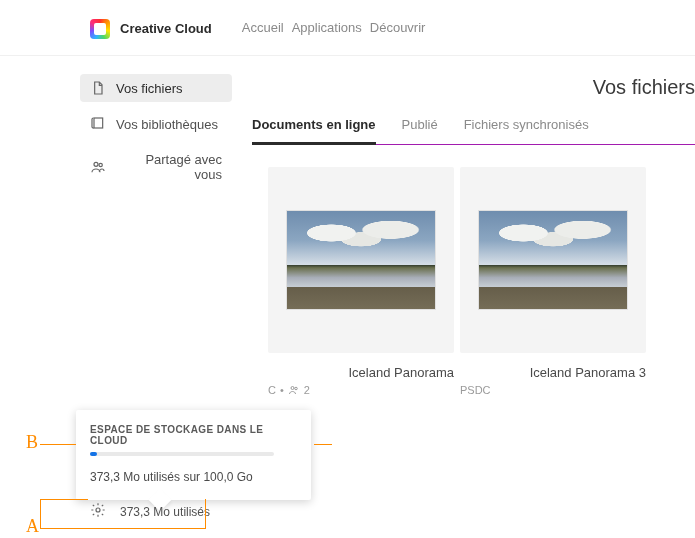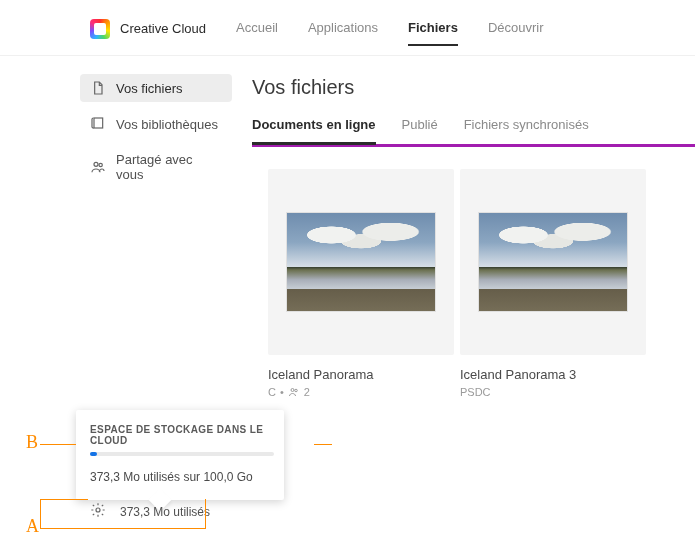--- a/index.html
+++ b/index.html
@@ -1,75 +1,74 @@
 <!DOCTYPE html>
 <html><head>
 <meta charset="utf-8">
 <style>
   * { box-sizing: border-box; margin: 0; padding: 0; }
   body { font-family: -apple-system, BlinkMacSystemFont, "Segoe UI", Arial, sans-serif; background: #fff; color: #333; width: 695px; height: 538px; overflow: hidden; position: relative; }
   .topbar { display: flex; align-items: center; padding: 12px 0 10px 90px; gap: 24px; border-bottom: 1px solid #f0f0f0; }
-  .brand { display: flex; align-items: center; gap: 10px; font-weight: 400; font-size: 13px; color: #2b2b2b; }
+  .brand { display: flex; align-items: center; gap: 10px; font-weight: 700; font-size: 13px; color: #2b2b2b; }
   .brand-icon { width: 20px; height: 20px; border-radius: 4px; background: conic-gradient(#ff2d2d,#ff9a00,#ffe600,#4cd964,#2fb3ff,#7a4dff,#ff2d7a,#ff2d2d); position: relative; }
   .brand-icon::after { content:""; position:absolute; inset:4px; background:#fff; border-radius:2px; }
-  .nav { display:flex; gap:30px; margin-left:6px; }
+  .nav { display:flex; gap:8px; margin-left:6px; }
   .nav-item { font-size:13px; color:#8a8a8a; padding:8px 0 10px; cursor:pointer; position:relative; }
   .nav-item.active { color:#2b2b2b; font-weight:600; }
   .nav-item.active::after { content:""; position:absolute; left:0; right:0; bottom:-1px; height:2px; background:#2b2b2b; }
 
-  .layout { display:flex; }
+  .layout { display:flex;text-align:right; }
   .sidebar { width:248px; padding:18px 16px 0 80px; }
   .side-item { display:flex; align-items:center; gap:10px; padding:6px 10px; font-size:13px; color:#505050; border-radius:4px; margin-bottom:8px; cursor:pointer; }
   .side-item.active { background:#ededed; color:#2b2b2b; font-weight:500; }
   .side-icon { width:16px; height:16px; display:flex; align-items:center; justify-content:center; flex-shrink:0; }
   .side-icon svg { stroke:#666; fill:none; stroke-width:1.8; }
 
   .main { flex:1; padding:20px 0 0 4px; }
   .page-title { font-size:20px; color:#3a3a3a; font-weight:400; margin-bottom:18px; }
-  .tabs { display:flex; gap:26px; border-bottom:3px solid #a21caf; padding-bottom:8px; margin-bottom:22px; }
+  .tabs { display:flex; gap:26px; border-bottom:1px solid #a21caf; padding-bottom:8px; margin-bottom:22px; }
   .tab { font-size:13px; color:#8a8a8a; cursor:pointer; position:relative; padding-bottom:4px; }
   .tab.active { color:#2b2b2b; font-weight:600; }
   .tab.active::after { content:""; position:absolute; left:0; right:0; bottom:-9px; height:3px; background:#2b2b2b; }
 
   .grid { display:flex; gap:6px; padding-left:16px; }
   .card { width:186px; }
   .thumb { width:186px; height:186px; background:#f4f4f4; display:flex; align-items:center; justify-content:center; border-radius:2px; }
   .scene { width:150px; height:100px; background: linear-gradient(#6f8dae 0%, #8ba6c1 30%, #d6dee6 55%, #313a2c 55%, #6a6f4e 58%, #a8aeb8 68%, #c8cfd6 78%, #665e4a 78%, #756d57 100%); position:relative; border:1px solid #e0e0e0; }
   .clouds { position:absolute; top:6px; left:0; right:0; height:32px; background: radial-gradient(ellipse 40px 14px at 30% 50%, #f1f2f0 60%, transparent 62%), radial-gradient(ellipse 50px 16px at 70% 40%, #ecedea 55%, transparent 58%), radial-gradient(ellipse 34px 12px at 50% 70%, #e6e7e3 58%, transparent 60%); }
   .card-title { font-size:13px; color:#4a4a4a; margin-top:12px; }
   .card-meta { font-size:11px; color:#9a9a9a; margin-top:4px; display:flex; align-items:center; gap:4px; }
 
   .annot { position:absolute; font-size:18px; color:#ff8c00; font-weight:400; font-family: Georgia, serif; }
   .annot-A { left:26px; top:516px; }
   .annot-B { left:26px; top:432px; }
   .rule { position:absolute; background:#ff8c00; height:1px; }
   .rule-vert { width:1px; }
 
-  .popover { position:absolute; left:76px; top:410px; width:208px; background:#fff; box-shadow:0 2px 10px rgba(0,0,0,0.18); padding:14px 14px 16px; border-radius:2px; }
+  .popover { position:absolute; left:76px; top:410px; width:235px; background:#fff; box-shadow:0 2px 10px rgba(0,0,0,0.18); padding:14px 14px 16px; border-radius:2px; }
   .popover-title { font-size:10px; letter-spacing:0.4px; color:#5a5a5a; font-weight:600; margin-bottom:6px; }
   .bar { width:184px; height:4px; background:#e9e9e9; border-radius:2px; position:relative; margin-bottom:14px; }
   .bar-fill { position:absolute; left:0; top:0; bottom:0; width:4%; background:#1473e6; border-radius:2px; }
   .popover-text { font-size:12px; color:#4a4a4a; }
   .popover::after { content:""; position:absolute; left:76px; bottom:-8px; width:16px; height:16px; background:#fff; transform:rotate(45deg); box-shadow:2px 2px 4px rgba(0,0,0,0.08); }
 
   .footer-storage { position:absolute; left:90px; top:502px; display:flex; align-items:center; gap:14px; font-size:12px; color:#505050; }
   .gear svg { stroke:#666; fill:none; stroke-width:1.8; width:16px; height:16px; }
 </style>
 </head>
 <body>
 
 <div class="topbar">
   <div class="brand">
     <div class="brand-icon"></div>
     <span>Creative Cloud</span>
   </div>
   <div class="nav">
     <div class="nav-item">Accueil</div>
     <div class="nav-item">Applications</div>
-    <div class="nav-item active">Fichiers</div>
     <div class="nav-item">Découvrir</div>
   </div>
 </div>
 
 <div class="layout">
   <div class="sidebar">
     <div class="side-item active">
       <span class="side-icon">
         <svg viewBox="0 0 24 24">
             <path d="M7 3h7l4 4v14H7z"></path>

